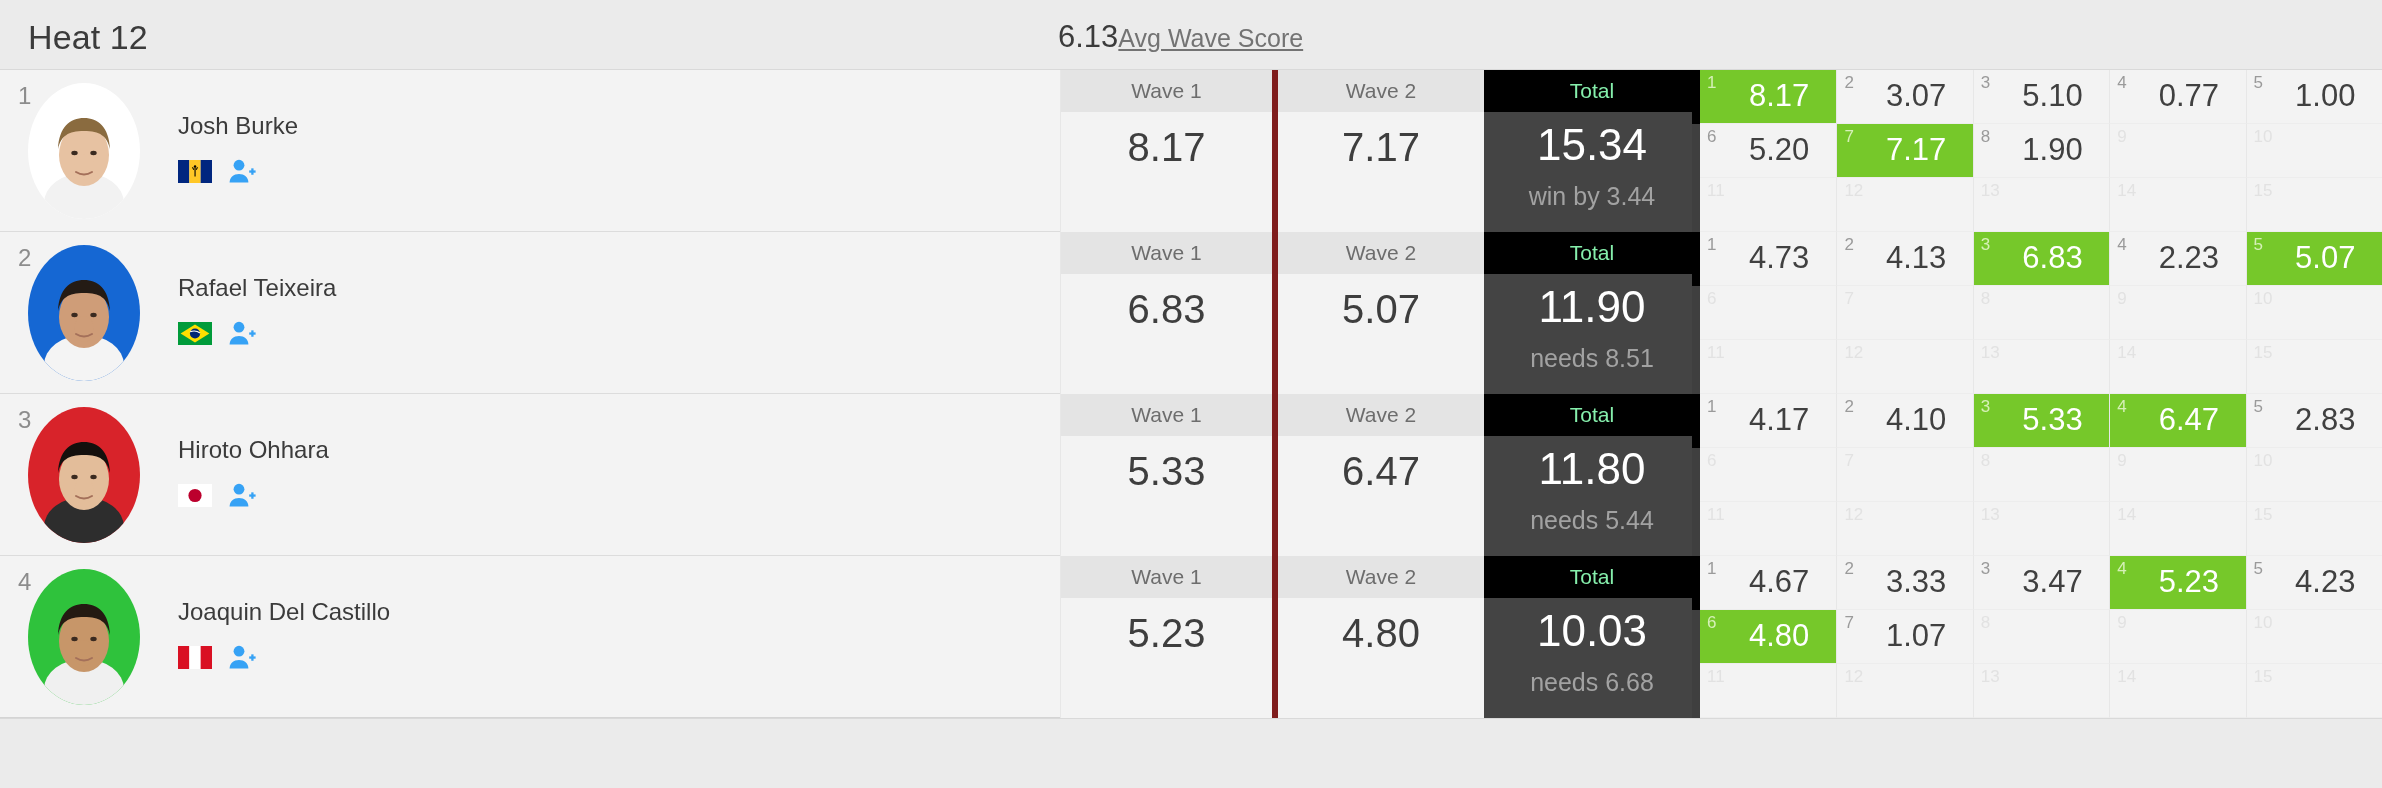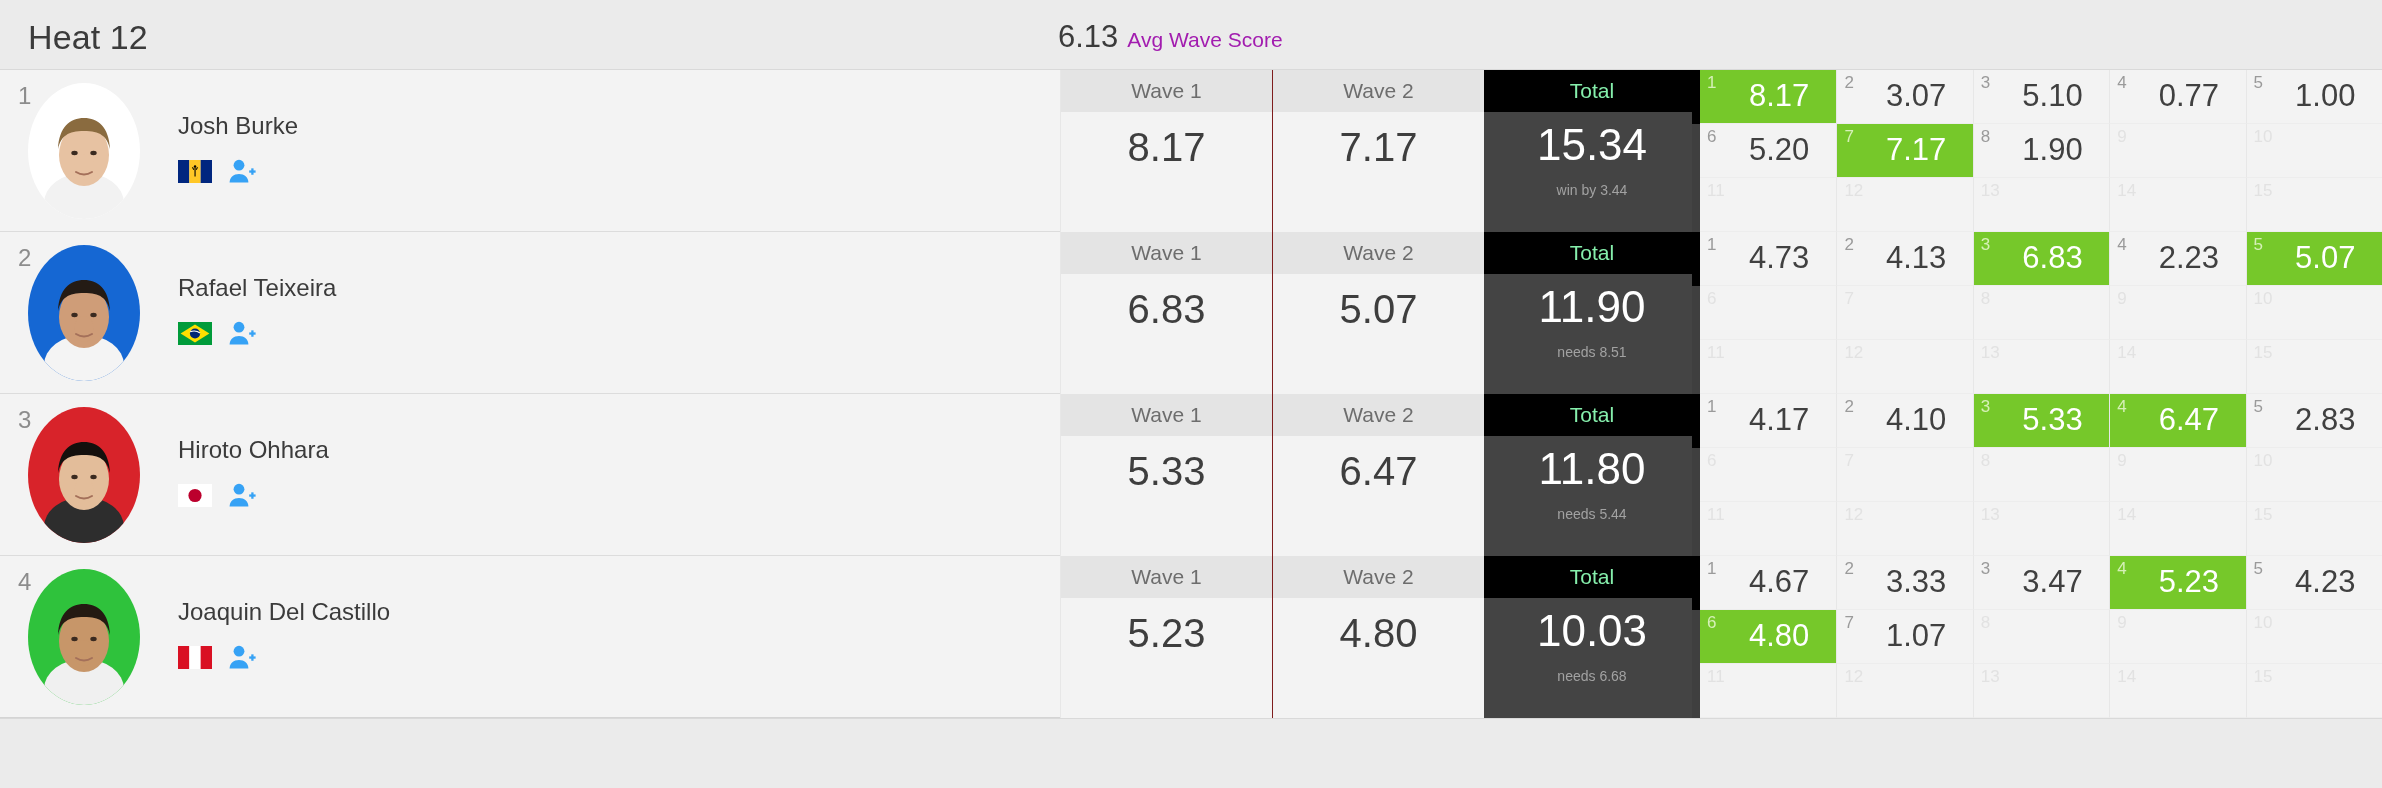--- a/index.html
+++ b/index.html
@@ -18,24 +18,24 @@
     position: absolute; left: 0; top: 0; width: 2382px; height: 70px;
     background: #ebebeb;
     border-bottom: 1px solid #d9d9d9;
   }
   .heat-title {
     position: absolute; left: 28px; top: 18px;
     font-size: 34px; color: #3b3b3b; font-weight: 400; letter-spacing: .1px;
   }
   .avg-block {
     position: absolute; left: 1058px; top: 19px;
-    display: flex; align-items: baseline; gap: 9px;
+    display: flex; align-items: baseline; 
   }
   .avg-value { font-size: 31px; color: #3b3b3b; font-weight: 400; }
-  .avg-label { font-size: 21px; color: #a21caf; font-weight: 400; }
+  .avg-label { font-size: 25px; color: #737373; font-weight: 400; text-decoration: underline; }
 
   
   .rows { position: absolute; left: 0; top: 70px; width: 2382px; }
   .athlete-row {
     position: relative; width: 2382px; height: 162px;
     background: #f3f3f3;
     border-bottom: 1px solid #dcdcdc;
   }
   .athlete-row:last-child { border-bottom: 1px solid #d4d4d4; }
 
@@ -71,32 +71,32 @@
     height: 42px; display: flex; align-items: center; justify-content: center;
     font-size: 21px; color: #6d6d6d; background: #e4e4e4;
   }
   .col-body {
     height: 120px; display: flex; align-items: flex-start; justify-content: center;
     padding-top: 13px;
     font-size: 40px; color: #3e3e3e; background: #f3f3f3;
   }
 
   .col-w1 { left: 1060px; width: 212px; border-left: 1px solid #e7e7e7; }
-  .col-w2 { left: 1272px; width: 212px; border-left: 1px solid #7f1d1d; }
+  .col-w2 { left: 1272px; width: 212px; border-left: 6px solid #7f1d1d; }
 
   .col-total { left: 1484px; width: 216px; }
   .col-total .col-head {
     background: #000; color: #86efac; font-size: 21px;
   }
   .col-total .col-body {
     background: #444444; color: #fff; flex-direction: column;
     align-items: center; justify-content: flex-start; padding-top: 11px;
   }
   .total-value { font-size: 44px; line-height: 1.02; color: #ffffff; }
-  .total-note { margin-top: 14px; font-size: 14px; color: #a2a2a2; }
+  .total-note { margin-top: 14px; font-size: 25px; color: #a2a2a2; }
 
   
   .wave-grid {
     position: absolute; left: 1700px; top: 0; width: 682px; height: 162px;
     display: grid;
     grid-template-columns: repeat(5, 1fr);
     grid-template-rows: repeat(3, 1fr);
     background: #f3f3f3;
   }
   .wave-cell {

